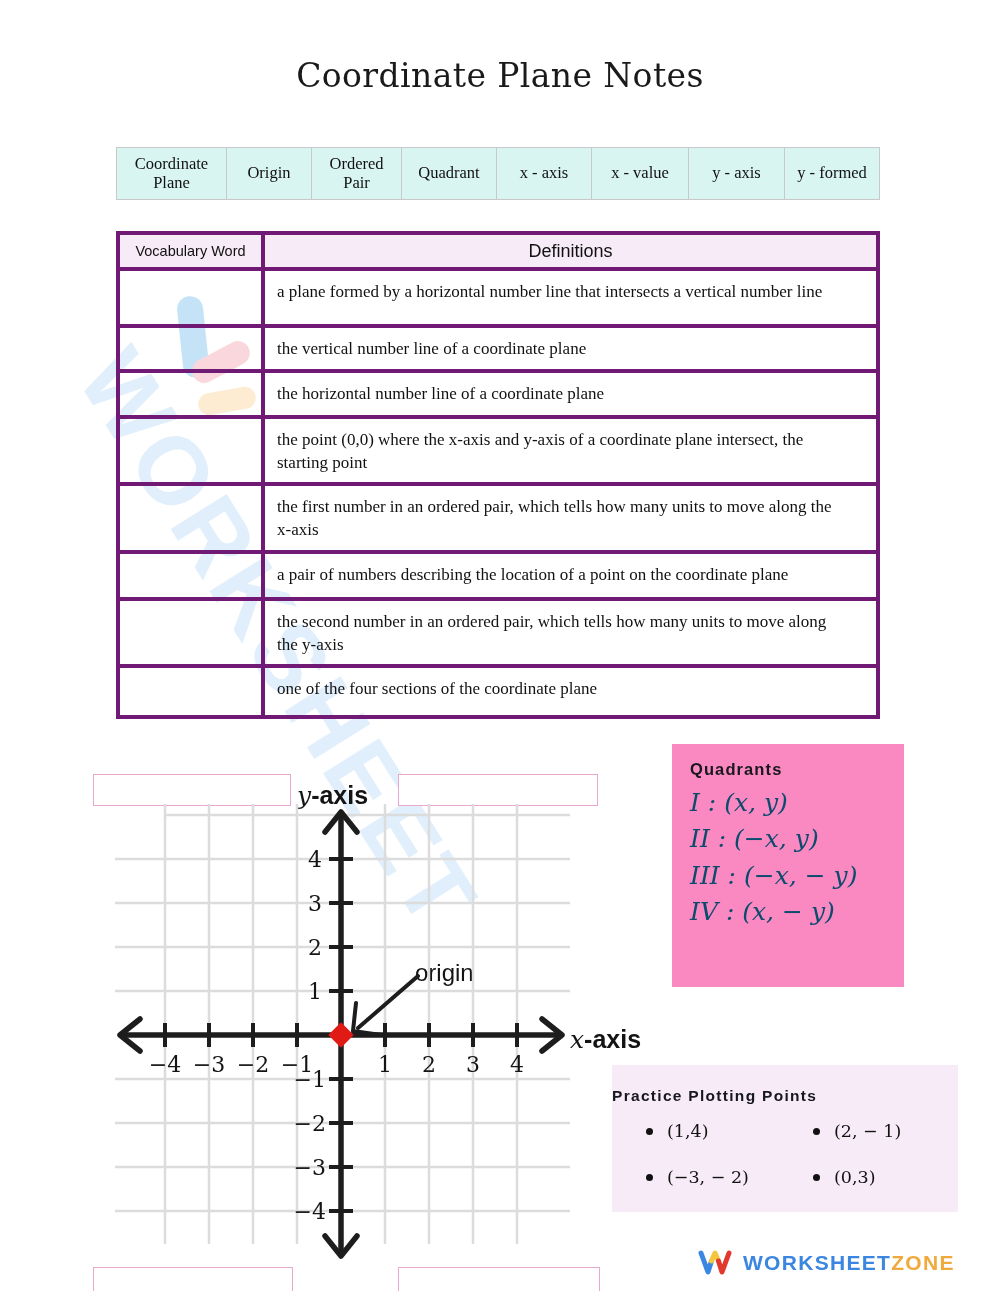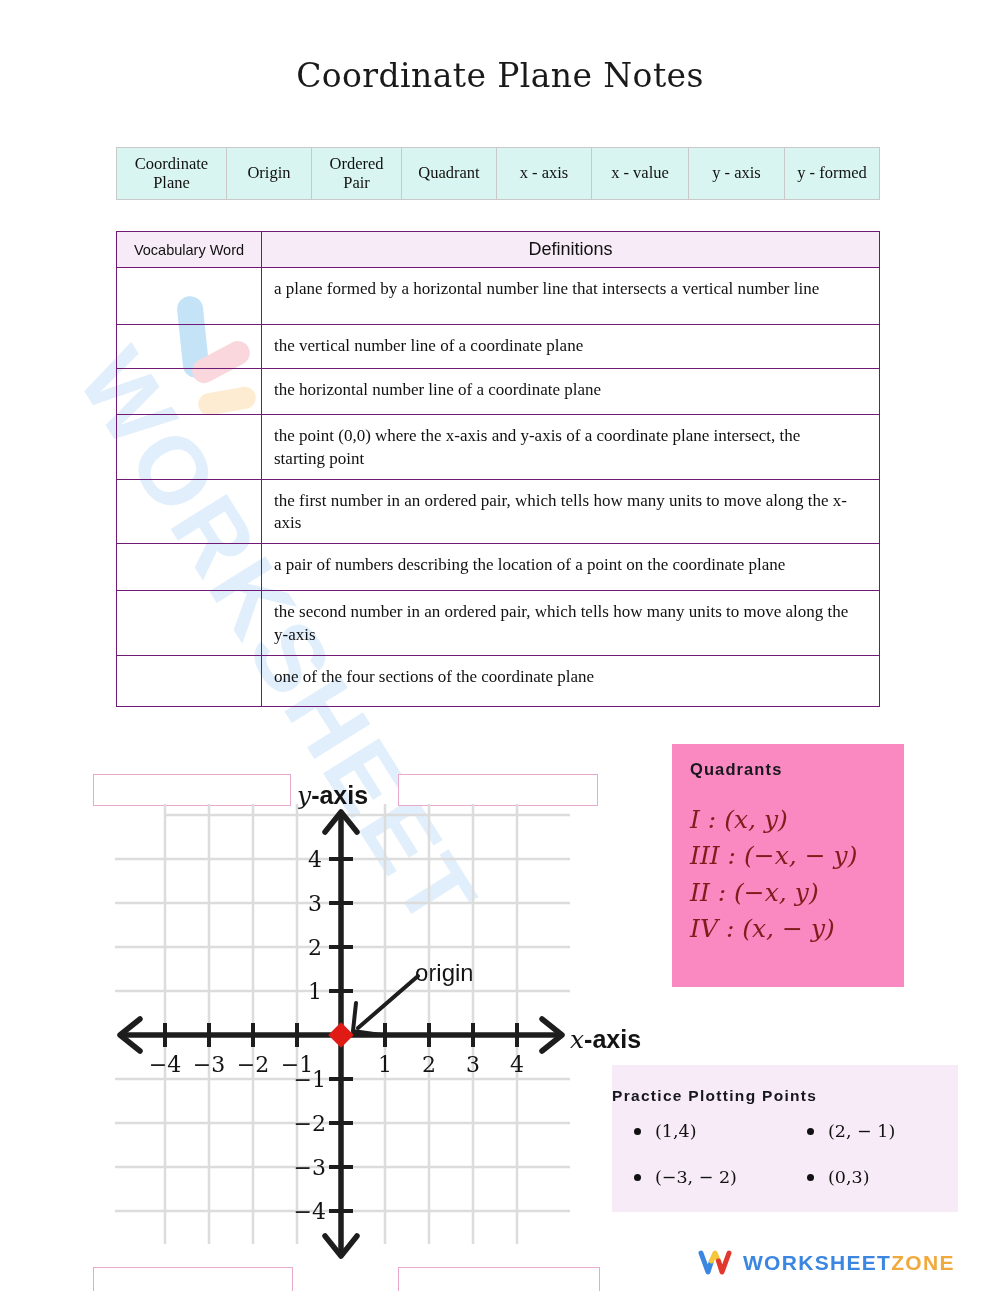--- a/index.html
+++ b/index.html
@@ -97,21 +97,21 @@
     position: absolute;
     left: 116px;
     top: 231px;
     width: 764px;
     border: 1px solid #d3d3d3;
     border-collapse: collapse;
     z-index: 3;
     background: transparent;
   }
   #vocab-table th, #vocab-table td {
-    border: 1px solid #701a75;
+    border: 4px solid #701a75;
     vertical-align: top;
   }
   #vocab-table thead th {
     background: #f6ebf6;
     height: 36px;
     vertical-align: middle;
     font-weight: 400;
     color: #111;
   }
   th.col-word {
@@ -195,27 +195,27 @@
     background: #f989c0;
     padding: 16px 0 0 18px;
     z-index: 3;
   }
   #quadrants-title {
     font-family: "Liberation Sans", sans-serif;
     font-weight: 700;
     font-size: 16.5px;
     letter-spacing: 1.1px;
     color: #17171e;
-    margin-bottom: 23px;
+    margin-bottom: 6px;
   }
   .quadrant-line {
     font-family: "DejaVu Serif", serif;
     font-style: italic;
     font-size: 25px;
-    color: #7f1d1d;
+    color: #0c4a6e;
     line-height: 1.45;
     white-space: nowrap;
   }
 
   
   #practice-box {
     position: absolute;
     left: 612px;
     top: 1065px;
     width: 346px;
@@ -230,20 +230,21 @@
     font-weight: 700;
     font-size: 15.5px;
     letter-spacing: 1.3px;
     color: #17171e;
   }
   #practice-grid {
     margin-top: 16px;
     display: grid;
     grid-template-columns: 1fr 1fr;
     row-gap: 26px;
+    padding-left: 12px;
   }
   .practice-item {
     display: flex;
     align-items: center;
     padding-left: 22px;
     font-family: "DejaVu Serif", serif;
     font-size: 17.5px;
     color: #111;
   }
   .practice-bullet {
@@ -441,22 +442,22 @@
       <polyline points="256,199 253,227 281,231"></polyline>
     </g>
 
     <rect x="232" y="222" width="18" height="18" transform="rotate(45 241 231)" fill="#e01b15"></rect>
   </svg>
 </div>
 
 <div id="quadrants-box">
   <div id="quadrants-title">Quadrants</div>
   <div class="quadrant-line">I : (x, y)</div>
+  <div class="quadrant-line">II : (−x, y)</div>
   <div class="quadrant-line">III : (−x, − y)</div>
-  <div class="quadrant-line">II : (−x, y)</div>
   <div class="quadrant-line">IV : (x, − y)</div>
 </div>
 
 <div id="practice-box">
   <div id="practice-title">Practice Plotting Points</div>
   <div id="practice-grid">
     <div class="practice-item">
       <span class="practice-bullet"></span>
       <span>(1,4)</span>
     </div>

